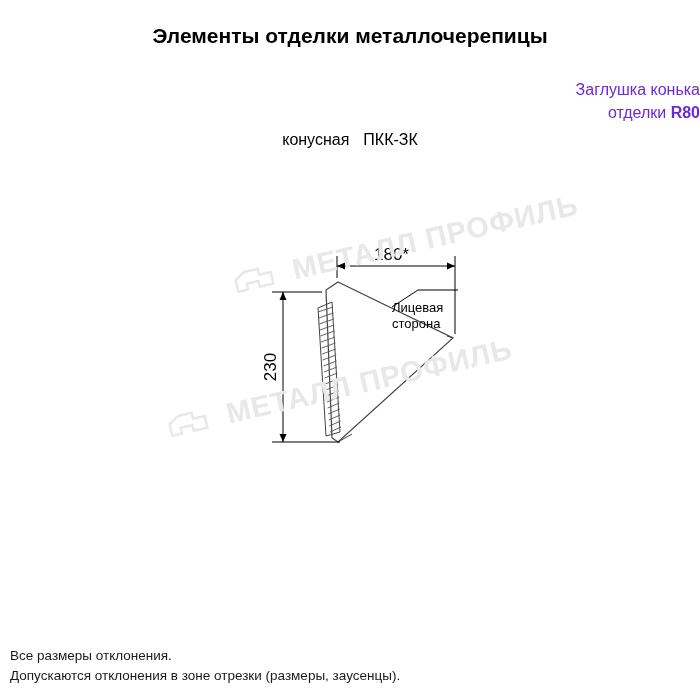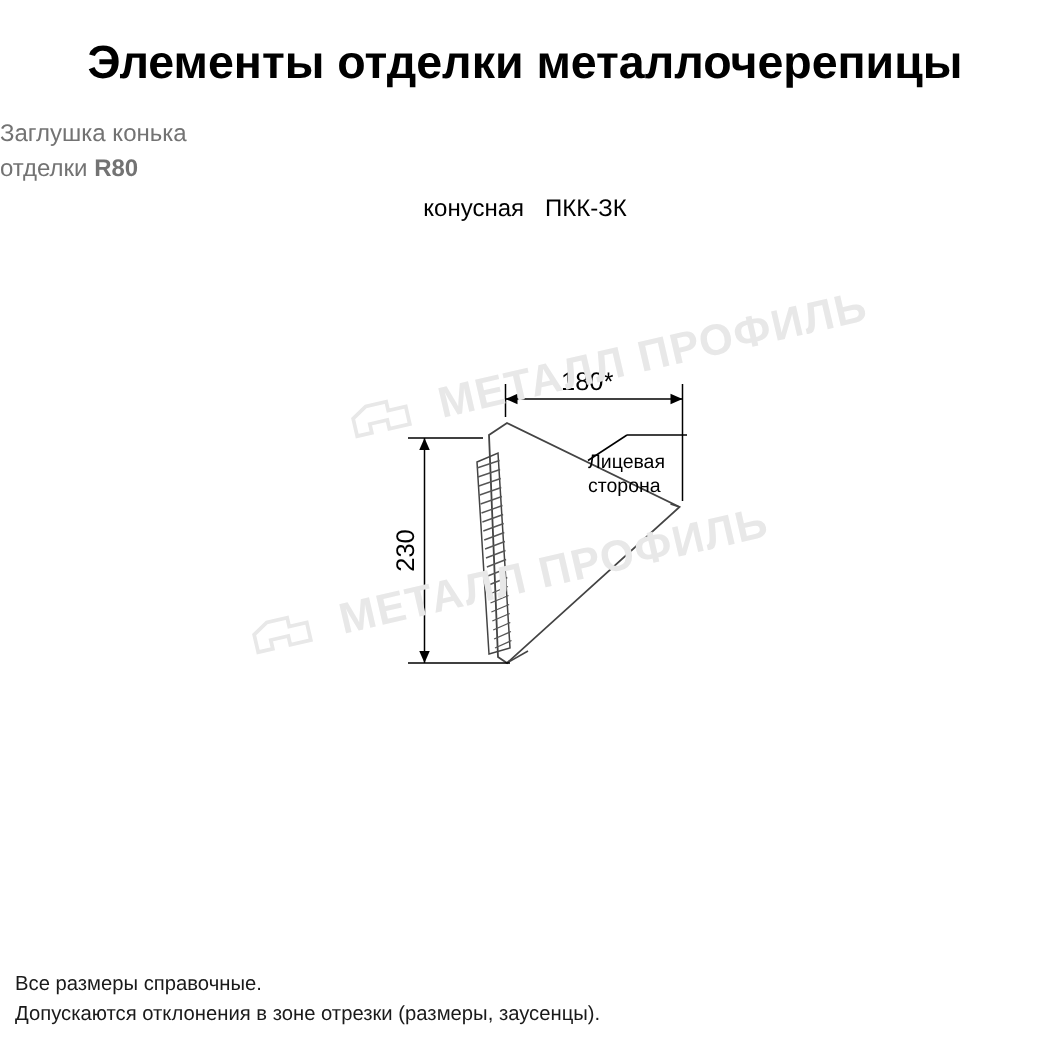--- a/index.html
+++ b/index.html
@@ -19,34 +19,34 @@
     position: relative;
     width: 700px;
     height: 700px;
   }
   .title {
     position: absolute;
     top: 24px;
     left: 0;
     width: 700px;
     text-align: center;
-    font-size: 31px;
+    font-size: 21px;
     font-weight: bold;
     letter-spacing: 0px;
     color: #000;
   }
   .subtitle {
     position: absolute;
     top: 78px;
     left: 0;
     width: 700px;
-    text-align: left;
+    text-align: right;
     font-size: 16px;
     line-height: 23px;
-    color: #737373;
+    color: #6d28d9;
   }
   .subtitle .ln {
     display: block;
   }
   .subtitle .code {
     font-weight: bold;
   }
   .subtitle-2 {
     position: absolute;
     top: 131px;
@@ -191,17 +191,17 @@
     </svg><span>МЕТАЛЛ ПРОФИЛЬ</span>
   </div>
 
   <div class="wm wm-2">
     <svg width="54" height="30" viewBox="0 0 54 30" aria-hidden="true">
       <path d="M4,22 L4,10 L14,4 L28,4 L28,10 L40,10 L40,22 L26,22 L26,16 L14,16 L14,22 Z" fill="none" stroke="#e8e8e8" stroke-width="2.5"></path>
     </svg><span>МЕТАЛЛ ПРОФИЛЬ</span>
   </div>
 
   <div class="footer">
-    <span class="ln">Все размеры справочные.</span>
+    <span class="ln">Все размеры отклонения.</span>
     <span class="ln">Допускаются отклонения в зоне отрезки (размеры, заусенцы).</span>
   </div>
 
 </div>
 
 </body></html>

